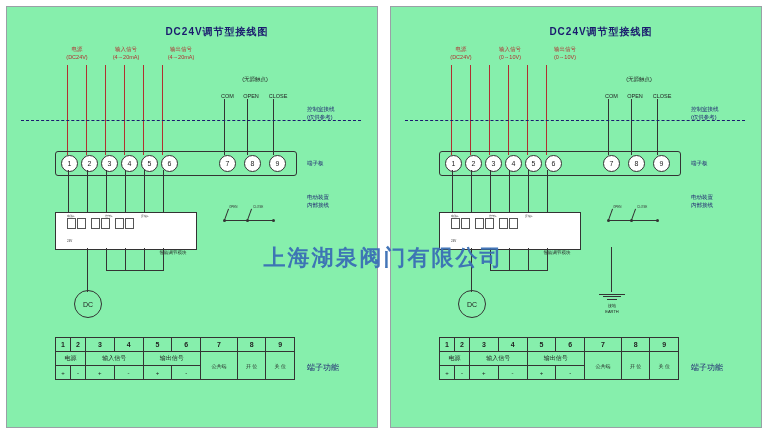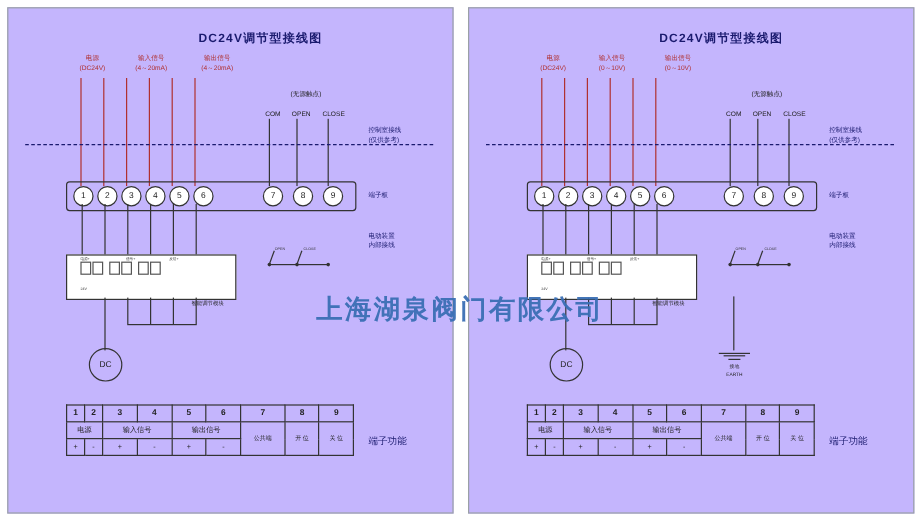--- a/index.html
+++ b/index.html
@@ -3,21 +3,21 @@
 <meta charset="utf-8">
 <style>
   html,body{margin:0;padding:0;}
   body{
     width:767px;height:435px;background:#fff;
     font-family:"Liberation Sans", sans-serif;
     position:relative;overflow:hidden;
   }
   .sheet{
     position:absolute;top:6px;width:370px;height:420px;
-    border:1px solid #9aa0a6;background:#c4b5fd;
+    border:1px solid #9aa0a6;background:#86efac;
   }
   #sheet-left{left:6px;}
   #sheet-right{left:390px;}
   .inner{position:absolute;inset:0;}
   .title{
     position:absolute;top:18px;left:0;width:100%;text-align:center;
     font-size:10px;font-weight:bold;color:#1a1a6e;letter-spacing:1px;
   }
   .ttl-off{left:60px;width:300px;text-align:center;}
   .lbl{position:absolute;font-size:5.5px;color:#1a1a6e;text-align:center;line-height:1.5;white-space:nowrap;}

